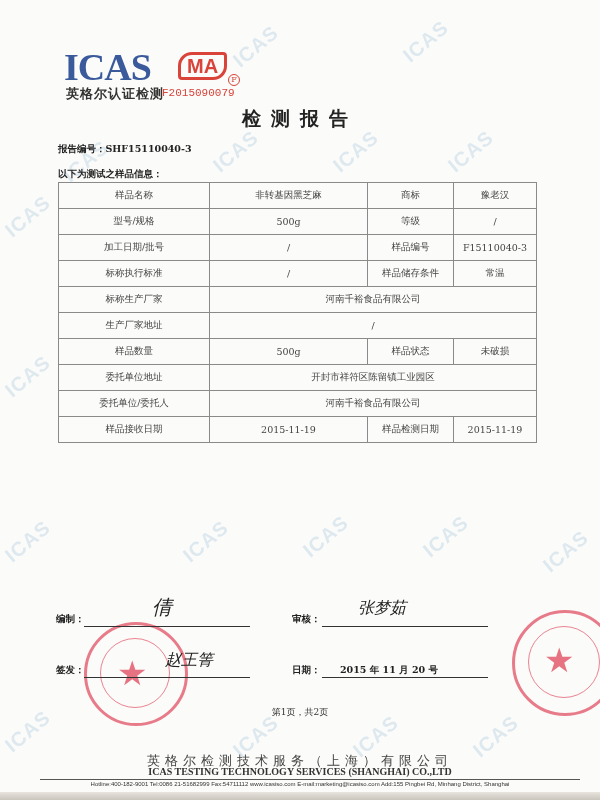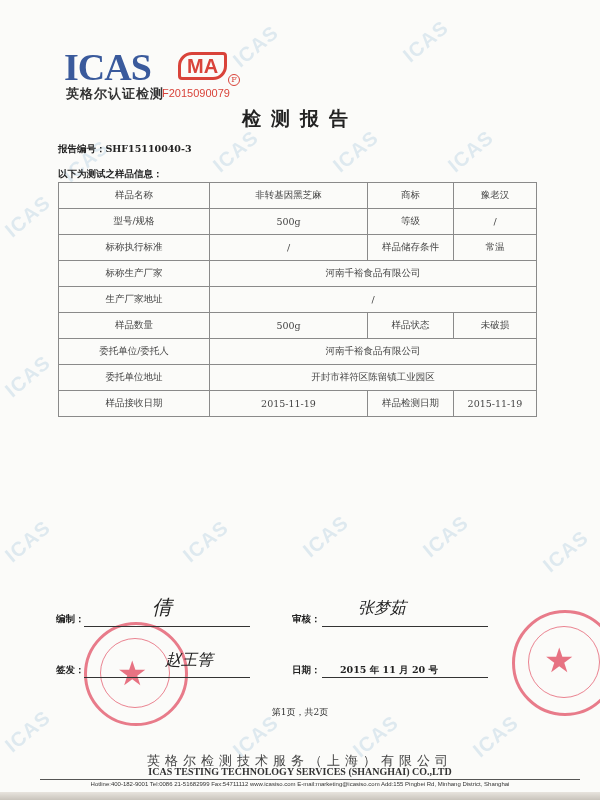--- a/index.html
+++ b/index.html
@@ -10,21 +10,21 @@
   .logo { position:absolute; left:64px; top:48px; width:230px; height:60px; }
   .logo-icas { position:absolute; left:0; top:0; font-family:"Liberation Serif", serif; font-weight:bold;
                font-size:38px; color:#3a5a9c; letter-spacing:-1px; line-height:38px; }
   .logo-ma { position:absolute; left:114px; top:4px; border:3px solid #d9433a; border-radius:14px 4px 14px 4px;
              color:#d9433a; font-family:"Liberation Sans", sans-serif; font-weight:bold; font-size:20px;
              padding:0 6px; line-height:22px; }
   .logo-f { position:absolute; left:164px; top:26px; color:#d9433a; font-size:8px;
             border:1px solid #d9433a; border-radius:50%; width:10px; height:10px; text-align:center; line-height:10px; }
   .logo-cn { position:absolute; left:2px; top:37px; font-family:"DejaVu Sans", sans-serif; font-weight:bold;
              font-size:13px; color:#333; letter-spacing:1px; }
-  .logo-code { position:absolute; left:98px; top:39px; font-family:Liberation Sans, sans-serif;
+  .logo-code { position:absolute; left:98px; top:39px; font-family:Liberation Mono, monospace;
                font-size:11px; color:#d9433a;text-align:center; }
   .title { position:absolute; top:106px; left:0; width:600px; text-align:center; font-family:"DejaVu Sans", sans-serif;
            font-weight:bold; font-size:19px; letter-spacing:10px; color:#222; }
   .report-no { position:absolute; left:58px; top:143px; font-size:9.5px; font-weight:bold; color:#222; }
   .intro { position:absolute; left:58px; top:168px; font-size:9.5px; font-weight:bold; color:#222; }
   table.info { position:absolute; left:58px; top:182px; width:479px; border-collapse:collapse;
                font-size:9.5px; color:#444; }
   table.info td { border:1px solid #8a8a8a; text-align:center; padding:0; height:25px; }
   table.info td.c1 { width:150px; }
   table.info td.c2 { width:157px;margin-top:47px; }
@@ -94,46 +94,52 @@
     <td class="c3">商标</td>
     <td class="c4">豫老汉</td>
   </tr>
   <tr>
     <td>型号/规格</td>
     <td>500g</td>
     <td>等级</td>
     <td>/</td>
   </tr>
   <tr>
+    <td>加工日期/批号</td>
+    <td>/</td>
+    <td>样品编号</td>
+    <td>F15110040-3</td>
+  </tr>
+  <tr>
     <td>标称执行标准</td>
     <td>/</td>
     <td>样品储存条件</td>
     <td>常温</td>
   </tr>
   <tr>
     <td>标称生产厂家</td>
     <td colspan="3">河南千裕食品有限公司</td>
   </tr>
   <tr>
     <td>生产厂家地址</td>
     <td colspan="3">/</td>
   </tr>
   <tr>
     <td>样品数量</td>
     <td>500g</td>
     <td>样品状态</td>
     <td>未破损</td>
   </tr>
   <tr>
+    <td>委托单位地址</td>
+    <td colspan="3">开封市祥符区陈留镇工业园区</td>
+  </tr>
+  <tr>
     <td>委托单位/委托人</td>
     <td colspan="3">河南千裕食品有限公司</td>
-  </tr>
-  <tr>
-    <td>委托单位地址</td>
-    <td colspan="3">开封市祥符区陈留镇工业园区</td>
   </tr>
   <tr>
     <td>样品接收日期</td>
     <td>2015-11-19</td>
     <td>样品检测日期</td>
     <td>2015-11-19</td>
   </tr>
 </tbody>
   </table>
 

